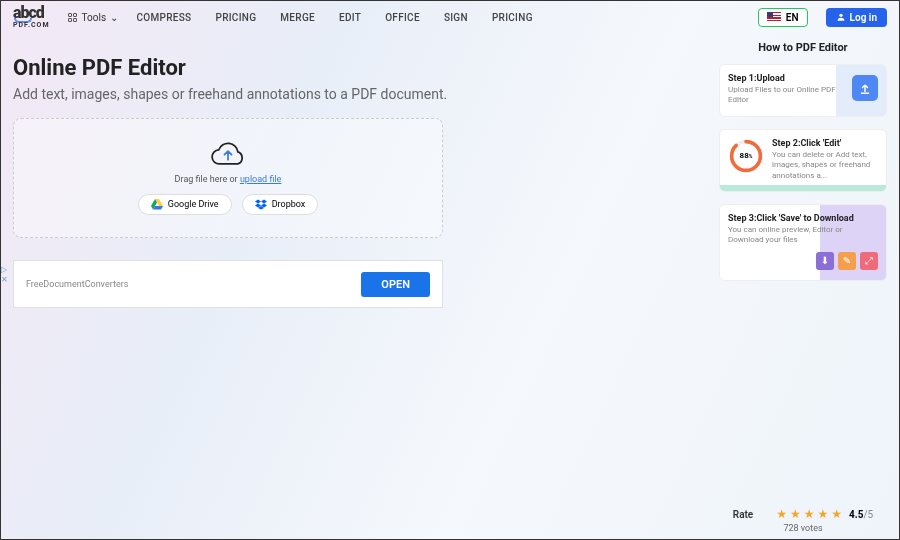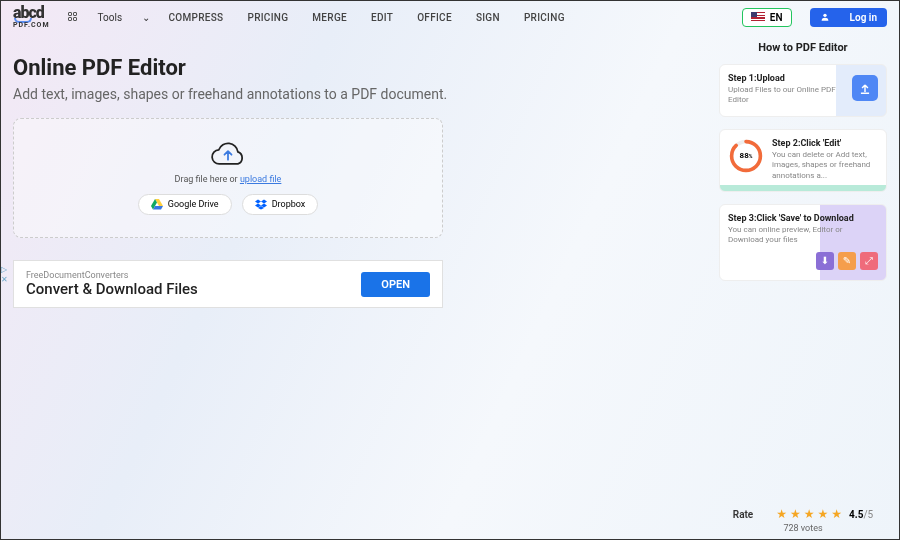--- a/index.html
+++ b/index.html
@@ -3,30 +3,30 @@
 <meta charset="utf-8">
 <style>
 *{margin:0;padding:0;box-sizing:border-box;font-family:-apple-system,BlinkMacSystemFont,"Segoe UI",Roboto,sans-serif}
 body{width:900px;height:540px;background:linear-gradient(115deg,#f3e8f5 0%,#e8eef8 30%,#f5f8fc 60%,#eef4fa 100%);border:1px solid #333;overflow:hidden;position:relative}
 .topbar{height:32px;display:flex;align-items:center;padding:0 12px;gap:18px}
 .logo{font-weight:900;font-size:16px;display:flex;flex-direction:column;line-height:.9}
 .logo-main{letter-spacing:-1px}
 .logo-main .a{color:#333}.logo-main .b{color:#333}.logo-main .c{color:#333}.logo-main .d{color:#333}
 .logo-sub{font-size:7px;font-weight:700;color:#333;letter-spacing:1px;margin-top:-1px}
 .smile{width:18px;height:5px;border:2px solid #5b8def;border-top:none;border-radius:0 0 12px 12px;margin-top:-3px;margin-left:1px}
-.tools-btn{display:flex;align-items:flex-start;gap:20px;font-size:10px;color:#333;cursor:pointer}
+.tools-btn{display:flex;align-items:flex-end;gap:4px;font-size:10px;color:#333;cursor:pointer}
 .grid-icon{display:inline-flex;flex-wrap:wrap;width:10px;height:10px;gap:1px}
 .grid-icon span{width:4px;height:4px;border:1px solid #555;border-radius:1px}
 .nav{display:flex;gap:24px}
 .nav-item{font-size:10px;color:#444;font-weight:500;cursor:pointer;letter-spacing:.3px}
 .spacer{flex:1}
 .lang-btn{border:1px solid #22c55e;border-radius:4px;padding:3px 8px;display:flex;align-items:center;gap:5px;font-size:10px;font-weight:600;cursor:pointer;background:#fff}
 .flag{width:14px;height:10px;background:linear-gradient(#b22234 0 8%,#fff 8% 16%,#b22234 16% 24%,#fff 24% 32%,#b22234 32% 40%,#fff 40% 48%,#b22234 48% 56%,#fff 56% 64%,#b22234 64% 72%,#fff 72% 80%,#b22234 80% 88%,#fff 88% 100%);position:relative}
 .flag::before{content:"";position:absolute;top:0;left:0;width:6px;height:5px;background:#3c3b6e}
-.login-btn{background:#2563eb;color:#fff;border:none;border-radius:4px;padding:4px 10px;font-size:10px;font-weight:600;display:flex;align-items:center;gap:20px;cursor:pointer}
+.login-btn{background:#2563eb;color:#fff;border:none;border-radius:4px;padding:4px 10px;font-size:10px;font-weight:600;display:flex;align-items:center;gap:4px;cursor:pointer}
 .content{display:flex;padding:8px 12px 0 12px;gap:14px;height:calc(100% - 32px)}
 .main{flex:1;display:flex;flex-direction:column;align-items:flex-start}
 .title{font-size:22px;font-weight:700;color:#222;margin-top:14px}
 .subtitle{font-size:14px;color:#666;margin-top:6px}
 .dropzone{width:430px;height:120px;border:1px dashed #ccc;border-radius:8px;margin-top:16px;display:flex;flex-direction:column;align-items:center;justify-content:center;gap:8px;background:rgba(255,255,255,.4)}
 .cloud-icon{width:34px;height:24px}
 .drag-text{font-size:9px;color:#555}
 .drag-text a{color:#3b7ae0;text-decoration:underline;cursor:pointer}
 .cloud-btns{display:flex;gap:10px;margin-top:2px}
 .cloud-btn{border:1px solid #ddd;border-radius:14px;padding:4px 12px;font-size:9px;display:flex;align-items:center;gap:5px;cursor:pointer;background:#fff}
@@ -135,21 +135,20 @@
         </div>
       </div>
     </div>
     <div class="ad-box">
       <div class="ad-marks">
           <span>▷</span>
           <span>✕</span>
         </div>
       <div class="ad-left">
         <div class="ad-brand">FreeDocumentConverters</div>
-        <div class="ad-head">Convert &amp; Download Files</div>
       </div>
       <button class="ad-open">OPEN</button>
     </div>
   </div>
 
   <div class="sidebar">
     <div class="side-title">How to PDF Editor</div>
 
     <div class="step-card step1">
       <div class="step1-inner">

